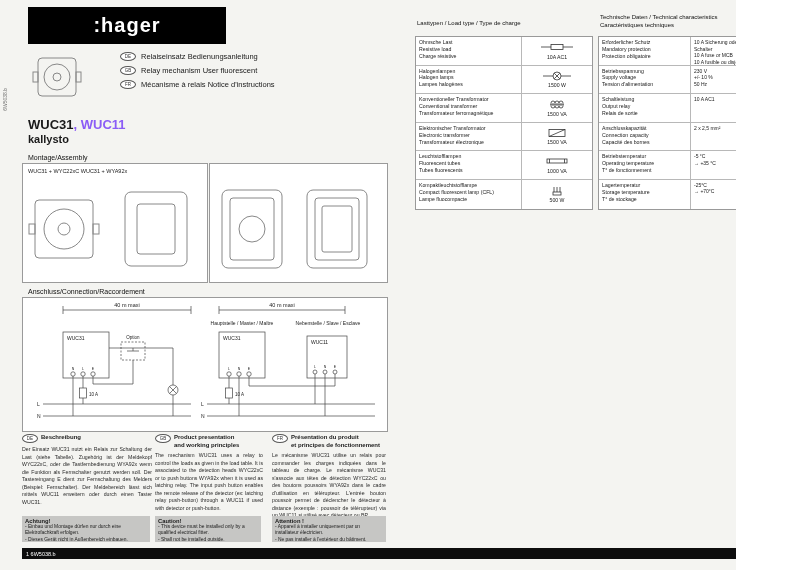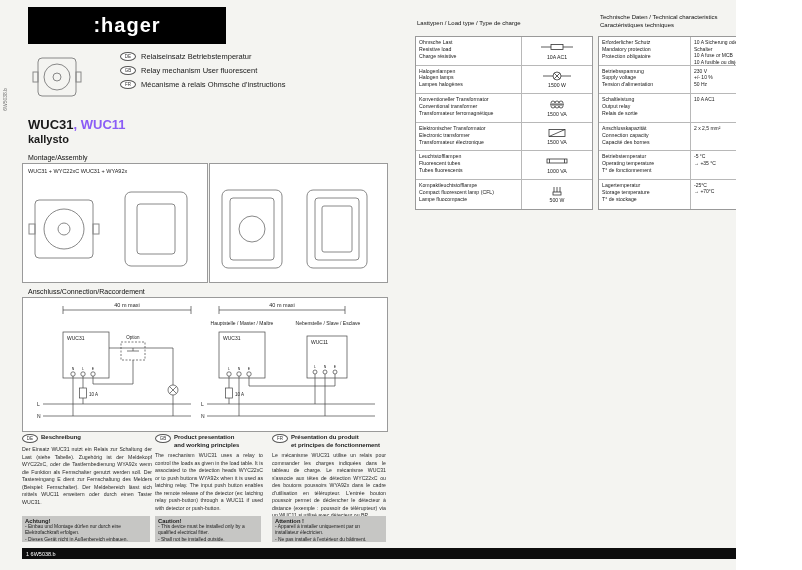--- a/index.html
+++ b/index.html
@@ -68,29 +68,29 @@
   <svg class="dev-icon" width="54" height="54" viewBox="0 0 54 54">
     <rect class="ln2" x="8" y="8" width="38" height="38" rx="4"></rect>
     <circle class="ln2" cx="27" cy="27" r="13"></circle>
     <circle class="ln2" cx="27" cy="27" r="4"></circle>
     <rect class="ln2" x="3" y="22" width="5" height="10"></rect>
     <rect class="ln2" x="46" y="22" width="5" height="10"></rect>
   </svg>
 
   <div class="lang-row" style="top:52px">
     <span class="badge">DE</span>
-    <span class="lang-title">Relaiseinsatz Betriebstemperatur</span>
+    <span class="lang-title">Relaiseinsatz Bedienungsanleitung</span>
   </div>
   <div class="lang-row" style="top:66px">
     <span class="badge">GB</span>
     <span class="lang-title">Relay mechanism User fluorescent</span>
   </div>
   <div class="lang-row" style="top:80px">
     <span class="badge">FR</span>
-    <span class="lang-title">Mécanisme à relais Ohmsche d'instructions</span>
+    <span class="lang-title">Mécanisme à relais Notice d'instructions</span>
   </div>
 
   <div class="product-title">
     <span>WUC31</span><span class="ref2">, WUC11</span>
     <div class="family">kallysto</div>
   </div>
 
   <div class="section-label" style="left:28px;top:154px">Montage/Assembly</div>
 
   <div class="box abox" style="left:22px;width:184px">

